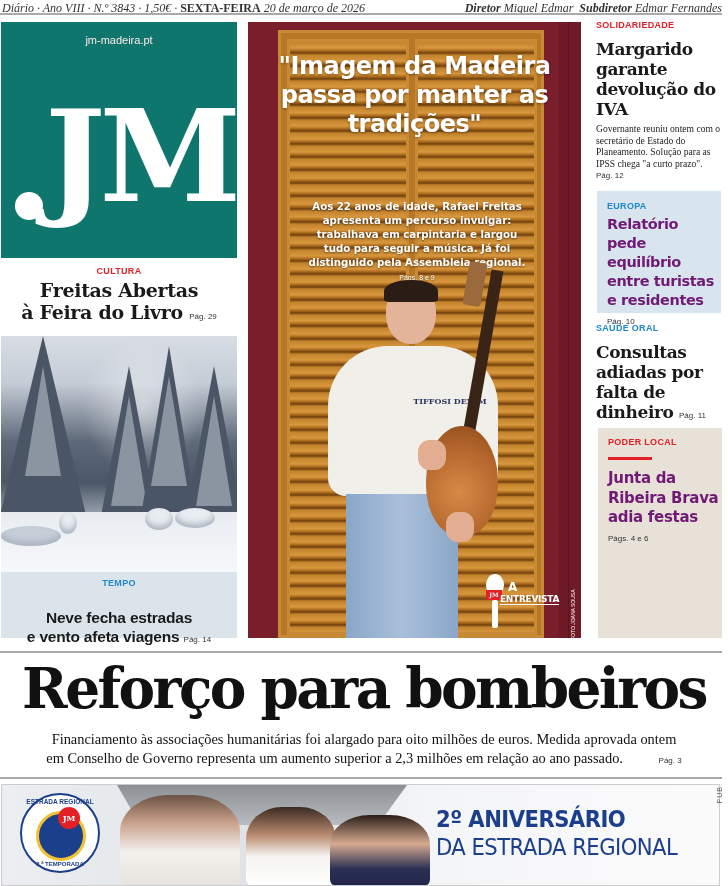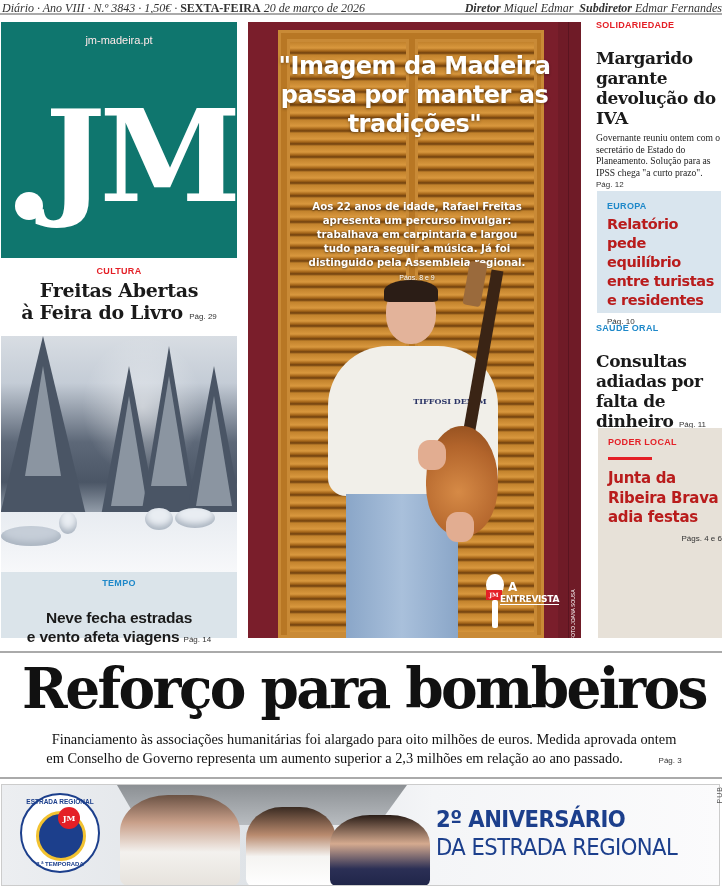--- a/index.html
+++ b/index.html
@@ -69,32 +69,32 @@
   .entrevista { position: absolute; left: 238px; top: 548px; width: 80px; height: 62px; }
   .mic-head { position: absolute; left: 0; top: 4px; width: 18px; height: 22px; background: #fff; border-radius: 50%; }
   .mic-badge { position: absolute; left: 0; top: 20px; width: 16px; height: 10px; background: #e41f26; color: #fff; font-size: 6px; font-weight: bold; text-align: center; line-height: 10px; font-family: "DejaVu Serif", serif; }
   .mic-stick { position: absolute; left: 6px; top: 30px; width: 6px; height: 28px; background: #fff; border-radius: 2px; }
   .ent-a { position: absolute; left: 22px; top: 10px; color: #fff; font-size: 12px; font-weight: bold; font-family: "DejaVu Sans", sans-serif; }
   .ent-word { position: absolute; left: 14px; top: 24px; color: #fff; font-size: 9px; font-weight: bold; font-family: "DejaVu Sans", sans-serif; letter-spacing: -0.3px; border-bottom: 1px solid #fff; }
   .photo-credit { position: absolute; left: 322px; top: 560px; width: 60px; color: #fff; font-size: 5px; transform: rotate(-90deg); transform-origin: left top; white-space: nowrap; }
 
   
   .rc { position: absolute; left: 596px; width: 125px; }
-  .rc h2 { font-family: "DejaVu Serif", serif; font-weight: bold; font-size: 17px; line-height: 20px; letter-spacing: -0.4px; margin-top: 18px; }
+  .rc h2 { font-family: "DejaVu Serif", serif; font-weight: bold; font-size: 17px; line-height: 20px; letter-spacing: -0.4px; margin-top: 9px; }
   .rc p.small { font-family: "Liberation Serif", serif; font-size: 9.6px; line-height: 11.5px; color: #222; margin-top: 4px; }
   .solidariedade { top: 20px; }
   .europa { position: absolute; left: 597px; top: 191px; width: 124px; height: 122px; background: #d9e5ee; padding: 10px 0 0 10px; }
-  .europa h3, .poder h3, .poder h4 { font-family: "DejaVu Sans", sans-serif; font-weight: bold; color: #b91c1c; }
+  .europa h3, .poder h3, .poder h4 { font-family: "DejaVu Sans", sans-serif; font-weight: bold; color: #701a75; }
   .europa h3 { font-size: 14.5px; line-height: 19px; letter-spacing: -0.4px; margin-top: 4px; }
   .saude { top: 323px; }
   .poder { position: absolute; left: 598px; top: 428px; width: 124px; height: 210px; background: #e7e1d8; padding: 9px 0 0 10px; }
   .poder h3 { font-size: 15px; line-height: 19.5px; letter-spacing: -0.3px; margin-top: 2px; }
   .poder .redbar { width: 44px; height: 3px; background: #e41f26; margin: 10px 0 9px 0; }
   .poder h4 { font-size: 15px; line-height: 19.5px; letter-spacing: -0.3px; }
-  .poder .pg { display: block; margin-top: 6px; text-align: right; }
+  .poder .pg { display: block; margin-top: 6px; }
 
   
   .rule-mid { position: absolute; left: 0; top: 651px; width: 722px; height: 2px; background: #aaa; }
   .main-head { position: absolute; left: 0; top: 655px; width: 728px; text-align: center; font-family: "DejaVu Serif", serif; font-weight: bold; font-size: 56px; line-height: 66px; letter-spacing: -2.6px; color: #111; transform: scaleX(0.98); }
   .main-sub { position: absolute; left: 0; top: 730px; width: 728px; text-align: center; font-family: "Liberation Serif", serif; font-size: 14.4px; line-height: 19px; color: #111; }
   .main-sub .pg { font-size: 8px; padding-left: 32px; }
   .rule-bottom { position: absolute; left: 0; top: 777px; width: 722px; height: 2px; background: #aaa; }
 
   
   .ad { position: absolute; left: 1px; top: 784px; width: 719px; height: 102px; overflow: hidden; background: linear-gradient(90deg,#eceef1 0%,#dfe3e7 35%,#f4f5f7 60%,#fbfbfc 100%); border: 1px solid #ccc; }

